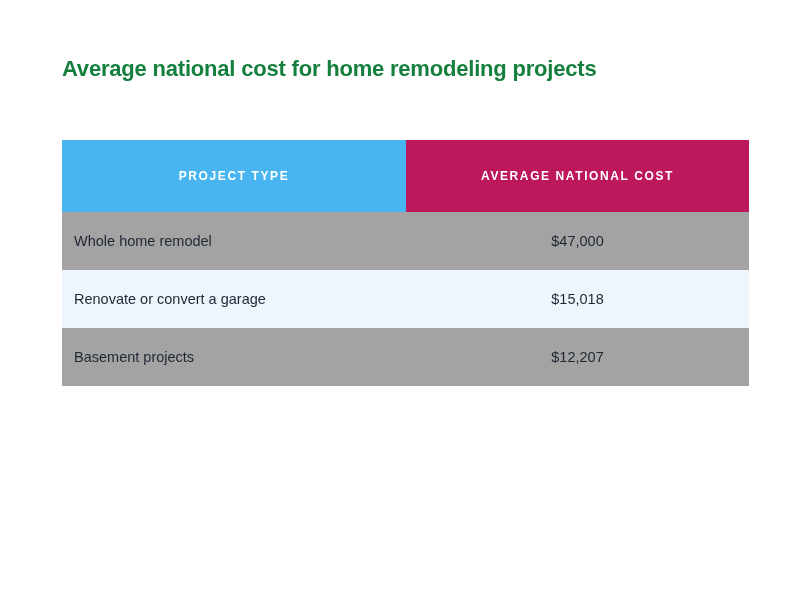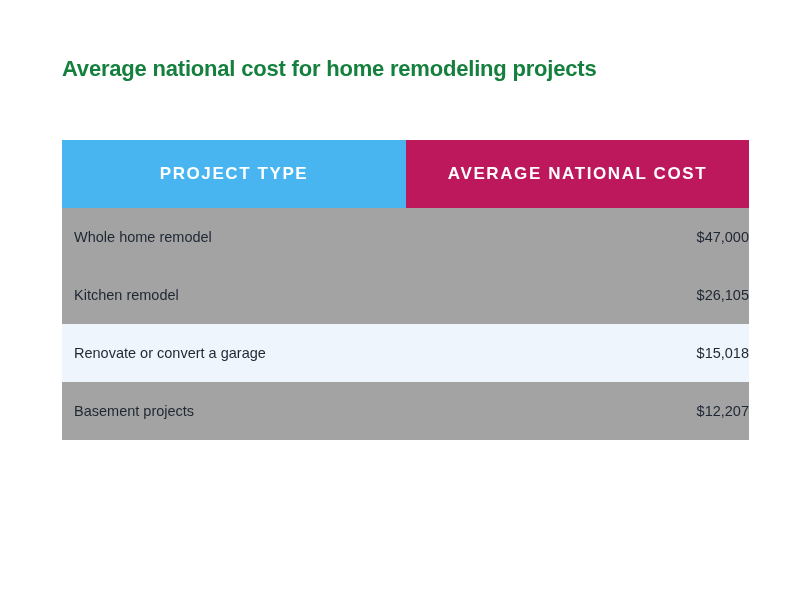--- a/index.html
+++ b/index.html
@@ -37,48 +37,48 @@
     width: 687px;
   }
   table.cost-table {
     border-collapse: collapse;
     width: 687px;
     table-layout: fixed;
   }
   table.cost-table col.c1 { width: 344px; }
   table.cost-table col.c2 { width: 343px; }
   thead th {
-    height: 68px;
-    font-size: 17px;
+    height: 40px;
+    font-size: 12px;
     font-weight: bold;
     letter-spacing: 1.6px;
     color: #ffffff;
     text-align: center;
     vertical-align: middle;
-    padding: 0;
+    padding: 16px;
   }
   thead th.head-project {
     background: #48b4f0;
   }
   thead th.head-cost {
     background: #be185d;
   }
   tbody td {
     height: 58px;
     font-size: 14.5px;
     color: #1f2733;
     vertical-align: middle;
     padding: 0;
   }
   tbody td.cell-label {
     text-align: left;
     padding-left: 12px;
   }
   tbody td.cell-value {
-    text-align: right;
+    text-align: center;
   }
   tbody tr.row-odd td {
     background: #a3a3a3;
   }
   tbody tr.row-even td {
     background: #eff5fd;
   }
 </style>
 </head>
 <body>
@@ -97,24 +97,20 @@
         <tr>
           <th class="head-project">PROJECT TYPE</th>
           <th class="head-cost">AVERAGE NATIONAL COST</th>
         </tr>
       </thead>
       <tbody>
         <tr class="row-odd">
           <td class="cell-label">Whole home remodel</td>
           <td class="cell-value">$47,000</td>
         </tr>
-        <tr class="row-odd">
-          <td class="cell-label">Kitchen remodel</td>
-          <td class="cell-value">$26,105</td>
-        </tr>
         <tr class="row-even">
           <td class="cell-label">Renovate or convert a garage</td>
           <td class="cell-value">$15,018</td>
         </tr>
         <tr class="row-odd">
           <td class="cell-label">Basement projects</td>
           <td class="cell-value">$12,207</td>
         </tr>
       </tbody>
     </table>

